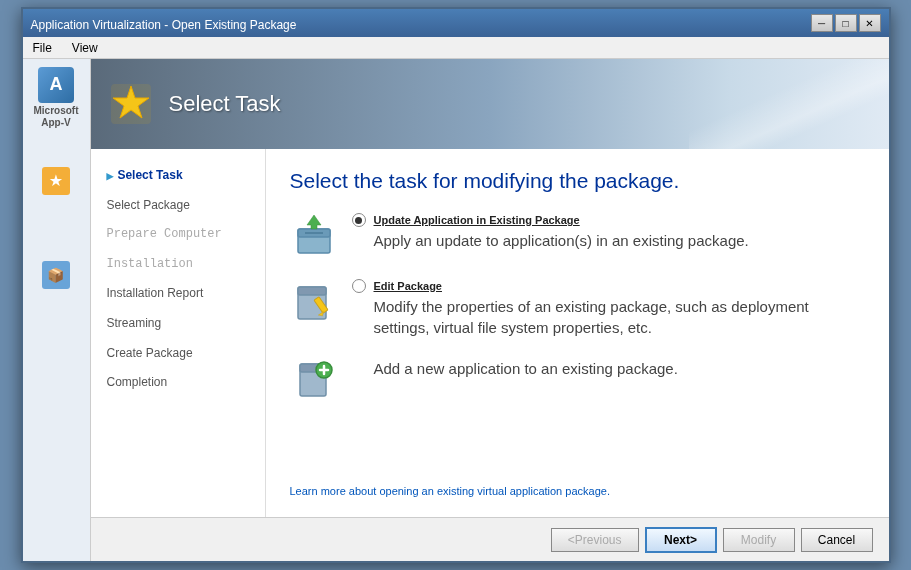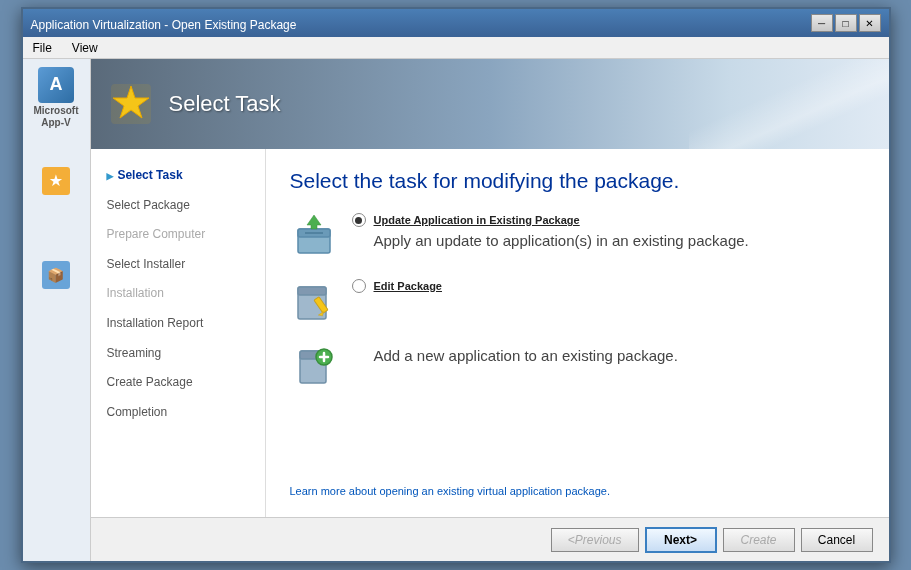--- a/index.html
+++ b/index.html
@@ -209,20 +209,21 @@
     }
 
     .wizard-nav-item.active::before {
       content: '▶';
       color: #3399cc;
       font-size: 9px;
     }
 
     .wizard-nav-item.disabled {
       color: #aaa;
+      font-family: Liberation Mono, monospace;
     }
 
     
     .content-area {
       flex: 1;
       padding: 20px 24px;
       background: white;
       display: flex;
       flex-direction: column;
       overflow-y: auto;
@@ -331,21 +332,20 @@
 
     .footer-btn.primary {
       border: 2px solid #3a7fc1;
       background: linear-gradient(to bottom, #f0f8ff, #c8ddf4);
       font-weight: bold;
     }
 
     .footer-btn:disabled, .footer-btn.disabled {
       color: #aaa;
       cursor: not-allowed;
-      font-style: italic;
     }
   </style>
 </head>
 <body>
 
 <div class="outer-window">
 
   <div class="title-bar">
     <span class="title-bar-text">Application Virtualization - Open Existing Package</span>
     <div class="title-bar-buttons">
@@ -402,23 +402,20 @@
 
         <div class="wizard-nav">
           <div class="wizard-nav-item active">
             <span>Select Task</span>
           </div>
           <div class="wizard-nav-item">
             <span>Select Package</span>
           </div>
           <div class="wizard-nav-item disabled">
             <span>Prepare Computer</span>
-          </div>
-          <div class="wizard-nav-item">
-            <span>Select Installer</span>
           </div>
           <div class="wizard-nav-item disabled">
             <span>Installation</span>
           </div>
           <div class="wizard-nav-item">
             <span>Installation Report</span>
           </div>
           <div class="wizard-nav-item">
             <span>Streaming</span>
           </div>
@@ -462,20 +459,21 @@
 
                 <rect x="26" y="18" width="6" height="16" rx="1" fill="#f5c518" stroke="#c8a020" stroke-width="1" transform="rotate(-35 29 26)"></rect>
                 <polygon points="27,34 30,37 33,34" fill="#f5c518" stroke="#c8a020" stroke-width="0.5" transform="rotate(-35 30 36)"></polygon>
               </svg>
             </div>
             <div class="option-text">
               <div class="option-label-row">
                 <div class="radio-btn"></div>
                 <span class="option-title">Edit Package</span>
               </div>
+              <div class="option-desc">Modify the properties of an existing package, such as deployment settings, virtual file system properties, etc.</div>
             </div>
           </div>
 
           <div class="option-row">
             <div class="option-icon-area">
               <svg width="44" height="44" viewBox="0 0 44 44">
 
                 <rect x="8" y="6" width="26" height="32" rx="2" fill="#a0b8cc" stroke="#7090a8" stroke-width="1.5"></rect>
                 <rect x="8" y="6" width="26" height="8" rx="2" fill="#8098b0" stroke="#7090a8" stroke-width="1.5"></rect>
 
@@ -490,18 +488,18 @@
           </div>
 
           <div style="flex:1;"></div>
           <div class="learn-more-link">Learn more about opening an existing virtual application package.</div>
         </div>
       </div>
 
       <div class="dialog-footer">
         <button class="footer-btn disabled" disabled="">&lt;Previous</button>
         <button class="footer-btn primary">Next&gt;</button>
-        <button class="footer-btn disabled" disabled="">Create</button>
+        <button class="footer-btn disabled" disabled="">Modify</button>
         <button class="footer-btn">Cancel</button>
       </div>
     </div>
   </div>
 </div>
 
 </body></html>

